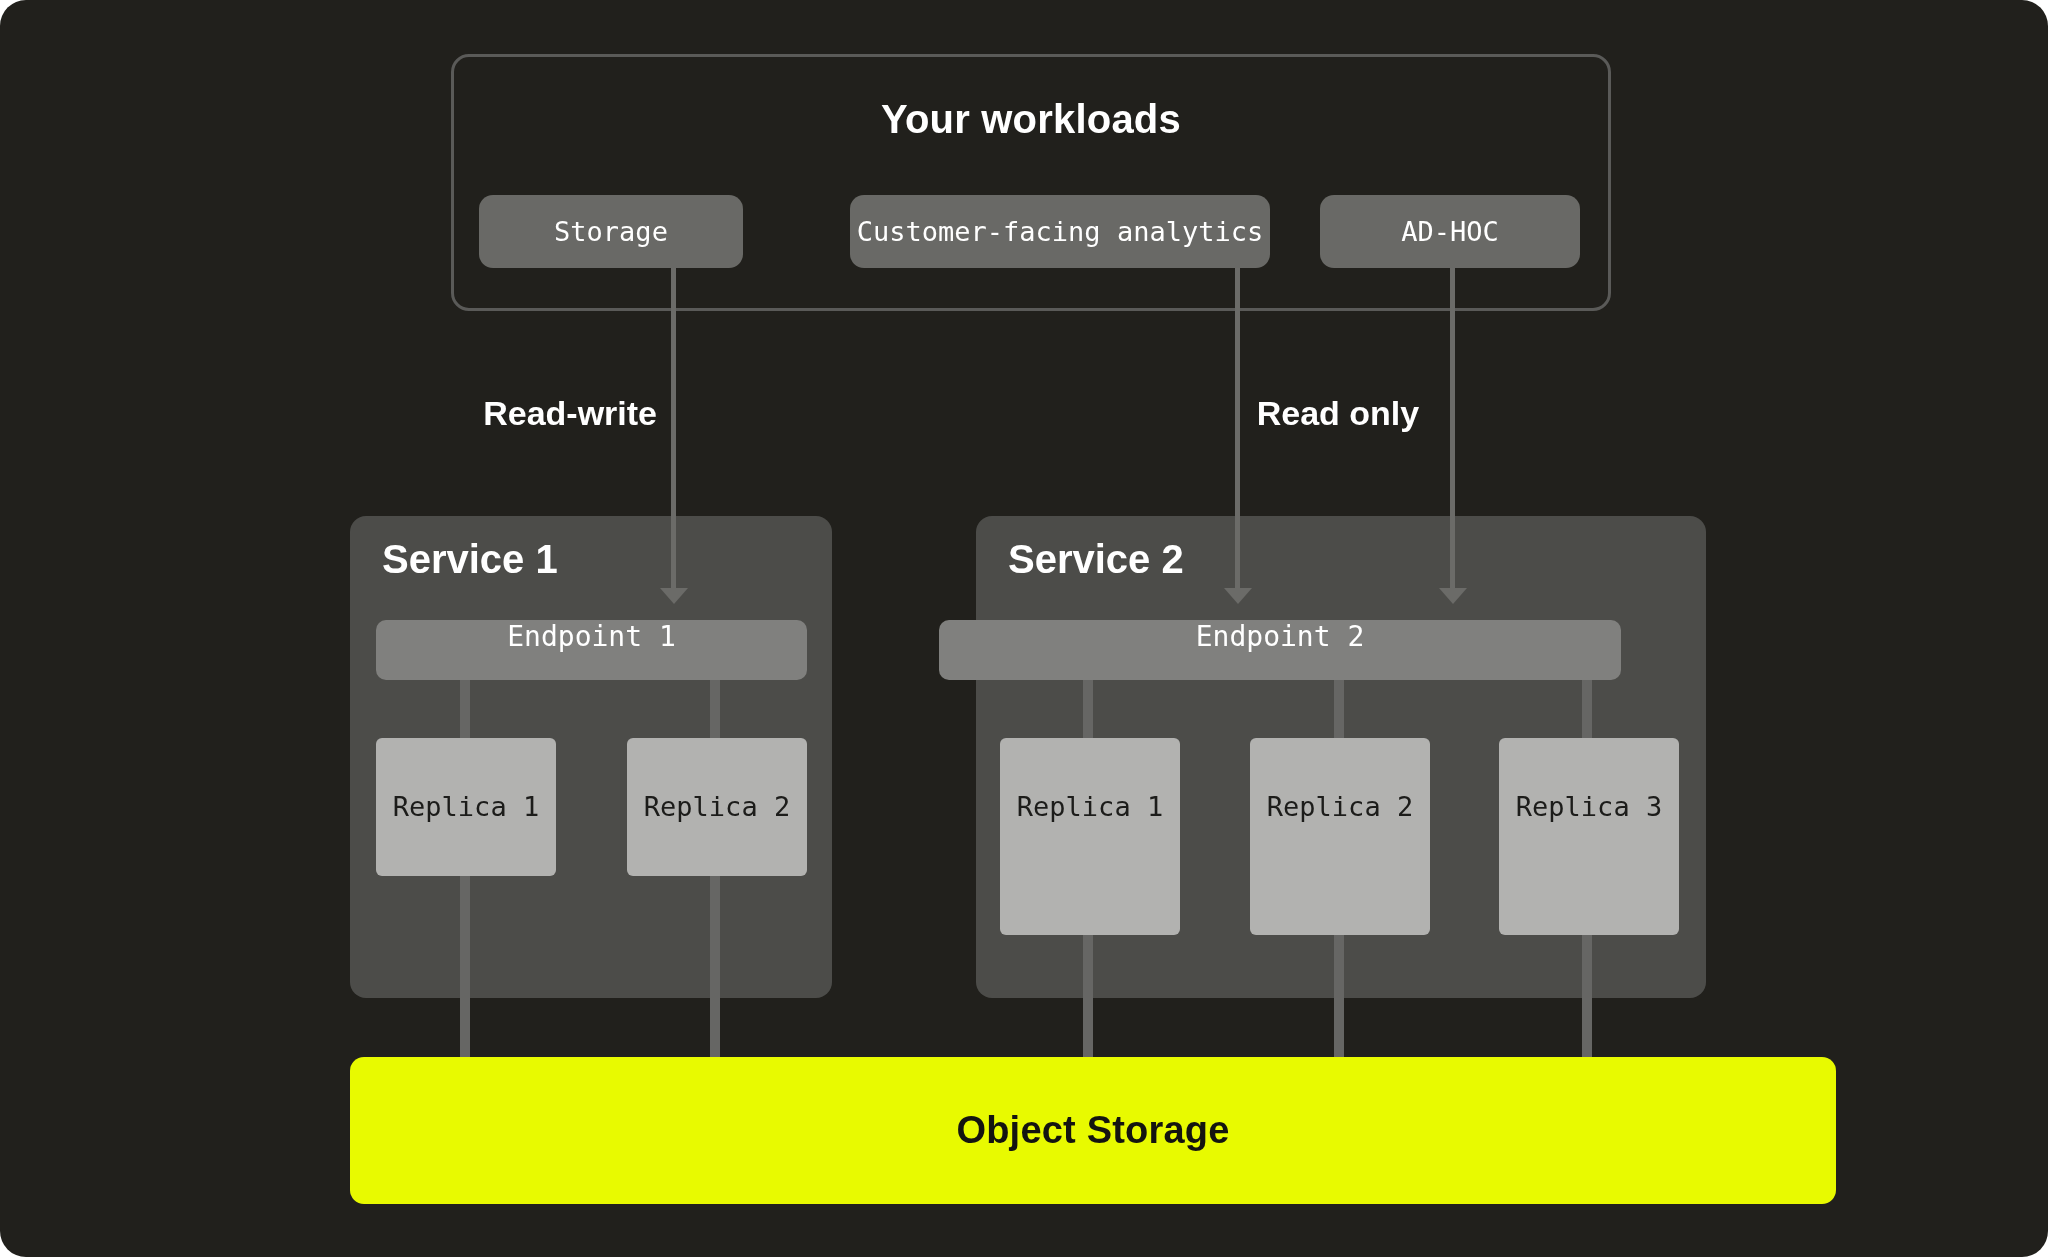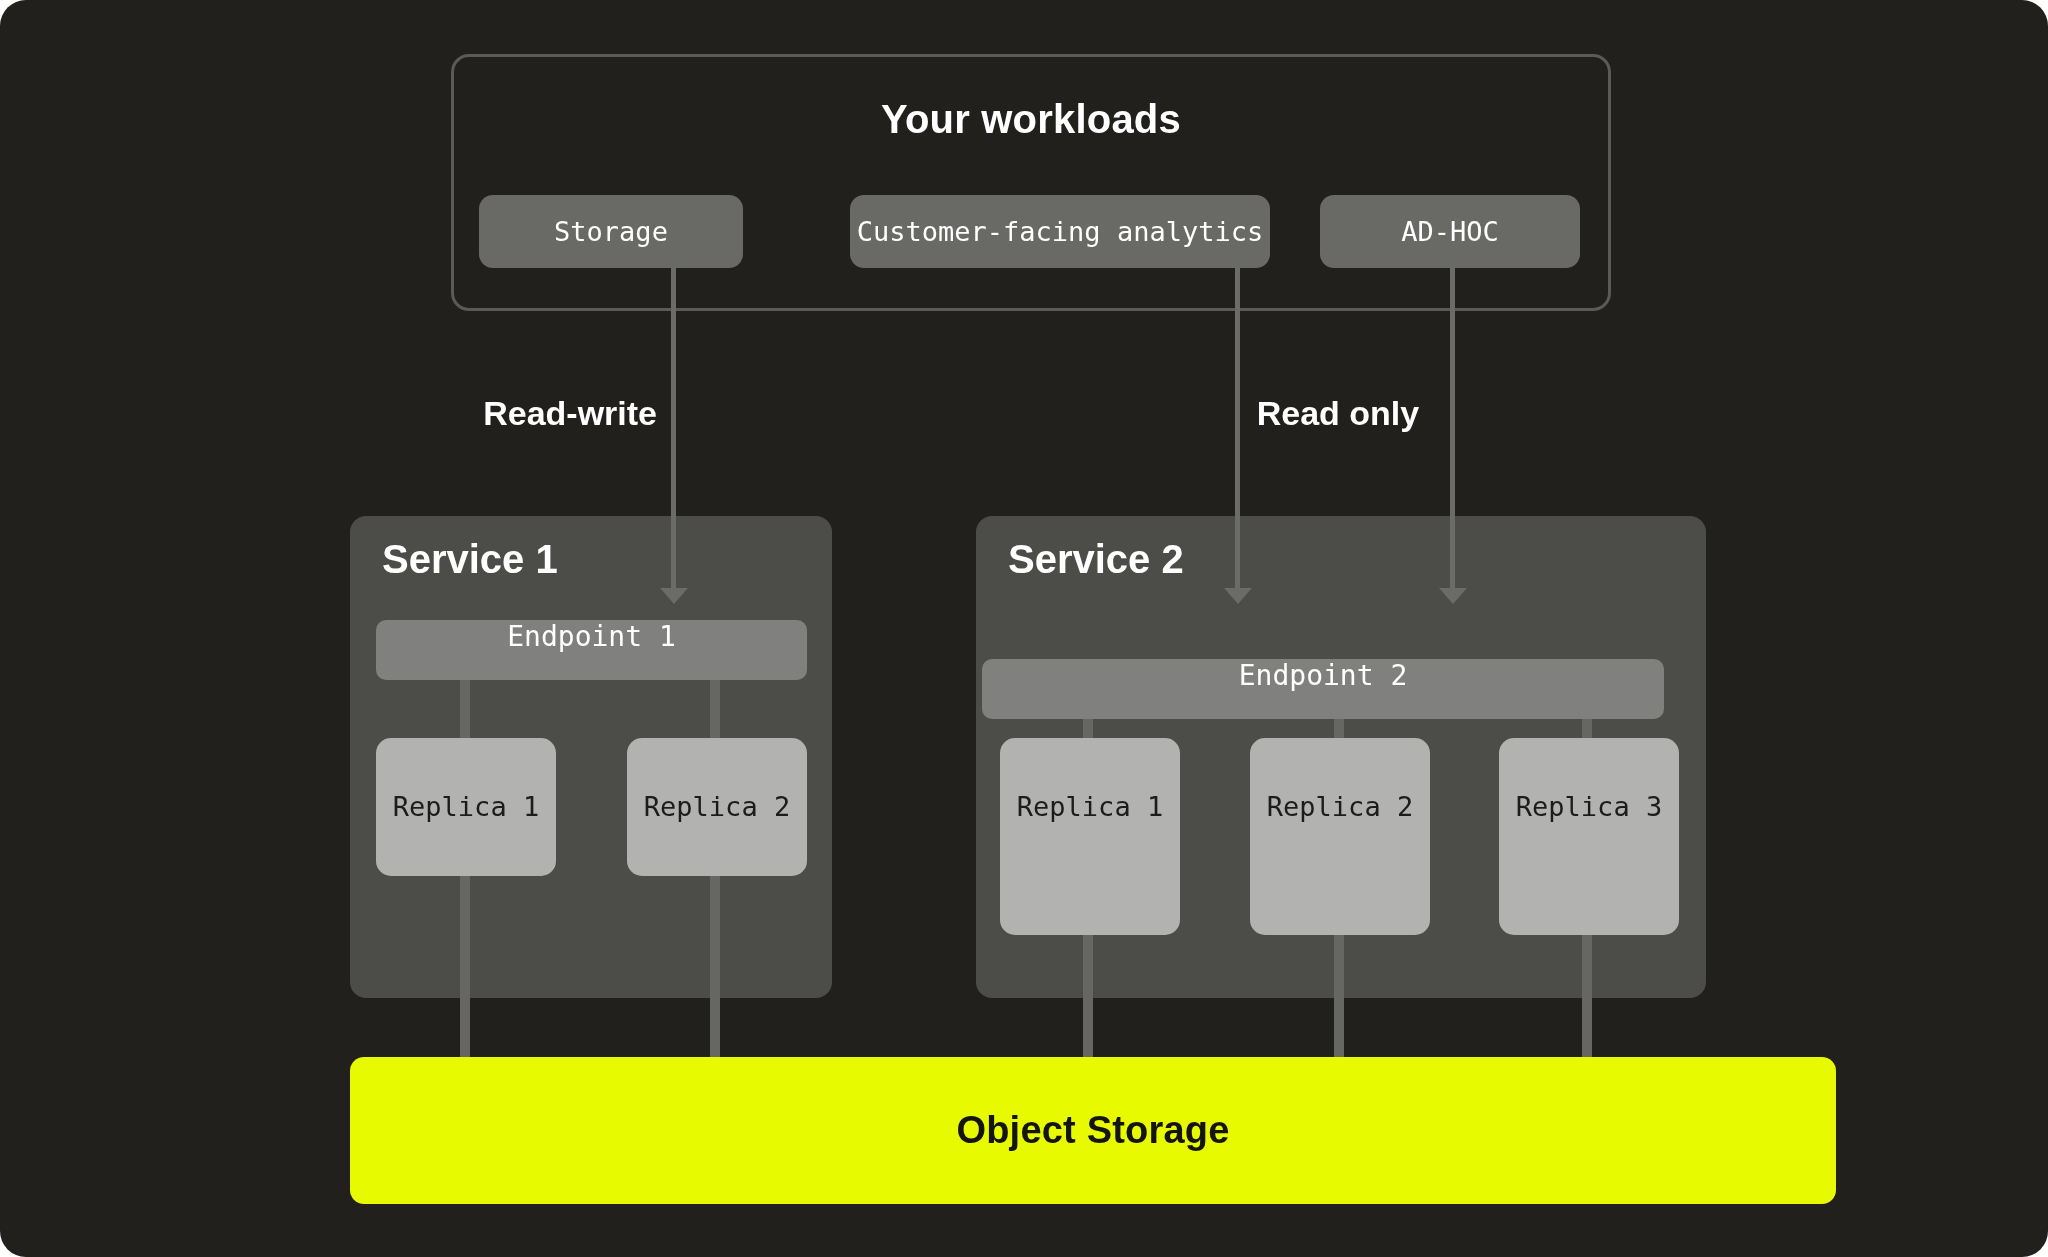--- a/index.html
+++ b/index.html
@@ -91,25 +91,25 @@
   .endpoint{
     height:60px;top:620px;
     background:var(--endpoint_bg);
     border-radius:10px;
     color:var(--text_light);
     font-family:"DejaVu Sans Mono", monospace;
     font-size:28px;
     display:flex;align-items:flex-start;justify-content:center;
   }
   .endpoint-1{left:376px;width:431px;}
-  .endpoint-2{left:982px;width:682px;margin-top:39px;}
+  .endpoint-2{left:939px;width:682px;}
   .replica{
     top:738px;width:180px;
     background:var(--replica_bg);
-    border-radius:15px;
+    border-radius:6px;
     color:var(--replica_text);
     font-family:"DejaVu Sans Mono", monospace;
     font-size:27px;
     text-align:center;
   }
   .replica .replica-label{
     position:absolute;left:0;right:0;top:50px;line-height:38px;
   }
   .replica.short{height:138px;}
   .replica.tall{height:197px;}

